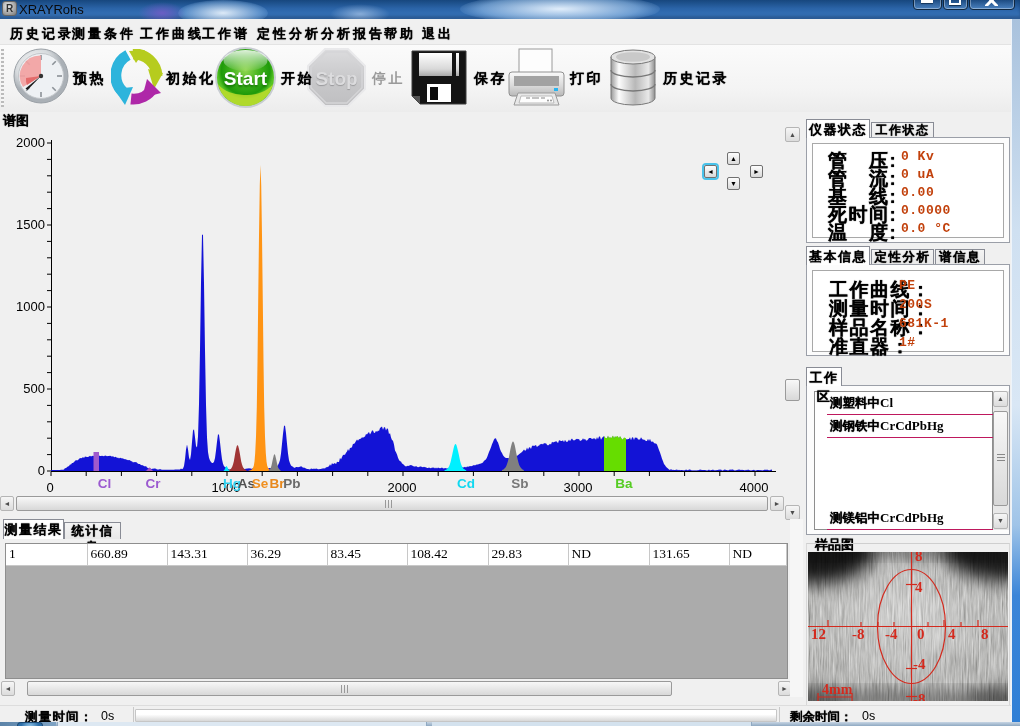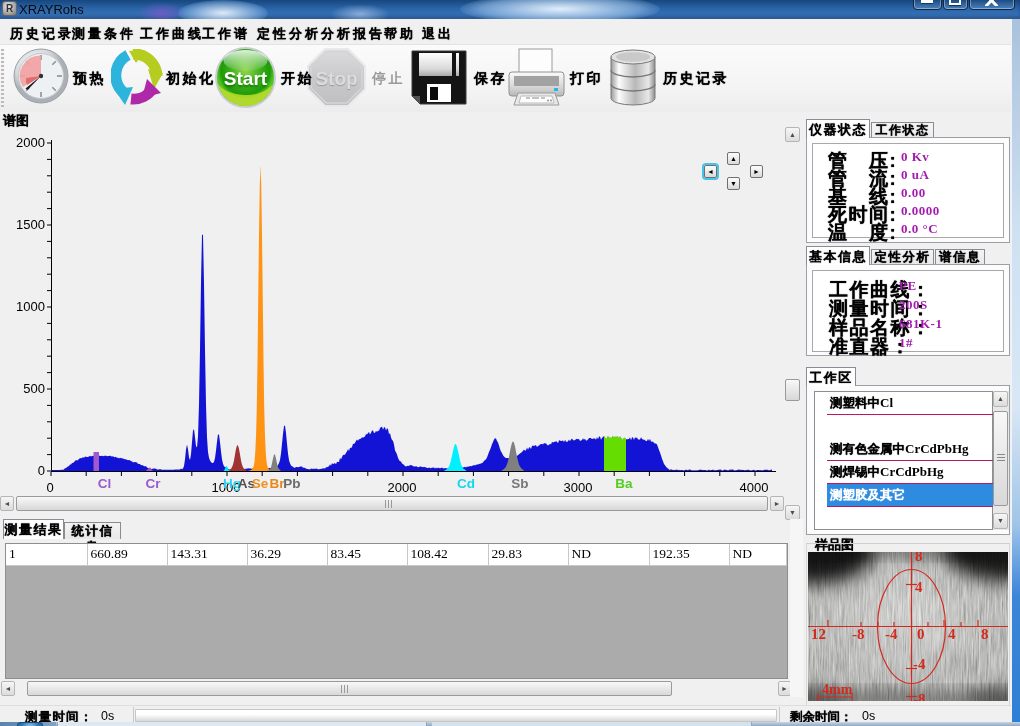--- a/index.html
+++ b/index.html
@@ -33,21 +33,21 @@
 .tab.unsel{background:linear-gradient(#f4f4f4,#e8e8e8);border-bottom:none}
 
 #grid{left:5px;top:543px;width:783px;height:136px;background:#ababab;border:1px solid #8e8e8e}
 #grid table{border-collapse:collapse;width:100%;font-size:13px;table-layout:fixed}
 #grid th{font-family:"Liberation Serif",serif;font-weight:normal;font-size:13px;white-space:nowrap;text-align:left;padding-left:7px;border-right:1px solid #d4d4d4;border-bottom:1px solid #9c9c9c;height:18px;background:linear-gradient(#fefefe,#f2f2f2);padding:0}
 #grid td{font-family:"Liberation Serif",serif;font-size:13.5px;background:#fff;border-right:1px solid #c8c8c8;border-bottom:1px solid #c8c8c8;height:21px;padding:0 0 0 3px}
 
 .gbox{position:absolute;background:#fcfcfc;border:1px solid #9b9fa8}
 .inbox{position:absolute;background:#fff;border:1px solid #a8a8a8}
 .fl{position:absolute;font-size:19px;color:#000;letter-spacing:1.5px}
-.fv{position:absolute;font-family:Liberation Serif, serif;font-size:13px;color:#a21caf;font-weight:700;letter-spacing:.5px}
+.fv{position:absolute;font-family:Liberation Mono, monospace;font-size:13px;color:#c2410c;font-weight:700;letter-spacing:.5px}
 #wklist{left:814px;top:391px;width:179px;height:139px;background:#fff;border:1px solid #8e8e8e}
 .wkitem{position:absolute;left:12px;width:177px;height:23px;border-bottom:1px solid #be185d;font-size:12.5px;line-height:22px;padding-left:3px;white-space:nowrap;overflow:hidden}
 .wkitem .lat{font-family:"Liberation Serif",serif;font-size:13px;font-weight:700}
 
 #status{left:0;top:705px;width:1012px;height:17px;background:#f0f0f0;border-top:1px solid #ddd}
 #taskbar{left:0;top:722px;width:1020px;height:4px;background:linear-gradient(#c7d5e4,#8fa9c2)}
 #rborder{left:1011px;top:19px;width:9px;height:703px;border-left:1.5px solid #eef4fa;background:linear-gradient(#a9c2dd,#cfe0f1 30%,#d9e7f5 55%,#9fc4e8 72%,#3b85d8 82%,#2f7fd6)}
 </style></head>
 <body>
 <div class="abs" id="title">
@@ -324,21 +324,21 @@
    <tbody>
    <tr>
           <td>1</td>
           <td>660.89</td>
           <td>143.31</td>
           <td>36.29</td>
           <td>83.45</td>
           <td>108.42</td>
           <td>29.83</td>
           <td>ND</td>
-          <td>192.35</td>
+          <td>131.65</td>
           <td>ND</td>
         </tr>
   </tbody>
     </table>
 </div>
 
 <div class="abs sb" style="left:0px;top:680px;width:790px;height:17px">
   <div class="sbtn" style="left:1px;top:1px;width:14px;height:15px;font-size:7px;line-height:13px">◄</div>
   <div class="sthumb" style="left:27px;top:1px;width:645px;height:15px"></div>
   <div class="abs" style="left:341px;top:5px;width:8px;height:8px;background:repeating-linear-gradient(90deg,#999 0 1px,transparent 1px 3px)"></div>
@@ -368,27 +368,26 @@
 <div class="inbox" style="left:812px;top:270px;width:192px;height:82px"></div>
 <div class="fl c" style="left:829px;top:277px">工作曲线：</div>
 <div class="fv" style="left:899px;top:278px">PE</div>
 <div class="fl c" style="left:829px;top:296px">测量时间：</div>
 <div class="fv" style="left:899px;top:297px">200S</div>
 <div class="fl c" style="left:829px;top:315px">样品名称：</div>
 <div class="fv" style="left:899px;top:316px">681K-1</div>
 <div class="fl c" style="left:829px;top:334px">准直器：</div>
 <div class="fv" style="left:899px;top:335px">1#</div>
 
-<div class="tab c" style="left:806px;top:367px;width:50px;height:19px;line-height:19px;z-index:3">工作区</div>
+<div class="tab c" style="left:806px;top:367px;width:36px;height:19px;line-height:19px;z-index:3">工作区</div>
 <div class="gbox" style="left:806px;top:385px;width:204px;height:150px"></div>
 <div class="abs" id="wklist">
   <div class="wkitem" style="top:0px"><span class="c">测塑料中</span><span class="lat">Cl</span></div>
-  <div class="wkitem" style="top:46px"><span class="c">测有色金属中</span><span class="lat">CrCdPbHg</span></div>
-  <div class="wkitem" style="top:69px"><span class="c">测焊锡中</span><span class="lat">CrCdPbHg</span></div>
-  <div class="wkitem" style="top:92px;background:#2f8be0;color:#fff"><span class="c">测塑胶及其它</span></div>
+  <div class="wkitem" style="top:23px"><span class="c">测钢铁中</span><span class="lat">CrCdPbHg</span></div>
+  <div class="wkitem" style="top:115px"><span class="c">测镁铝中</span><span class="lat">CrCdPbHg</span></div>
 </div>
 <div class="abs sb" style="left:993px;top:391px;width:16px;height:139px;background:#e8e8e8">
   <div class="sbtn" style="left:0px;top:0px;width:15px;height:16px;font-size:7px;line-height:14px">▲</div>
   <div class="sthumb" style="left:0px;top:20px;width:15px;height:95px"></div>
   <div class="abs" style="left:4px;top:63px;width:8px;height:8px;background:repeating-linear-gradient(#888 0 1px,transparent 1px 3px)"></div>
   <div class="sbtn" style="left:0px;top:122px;width:15px;height:16px;font-size:7px;line-height:14px">▼</div>
 </div>
 
 <span class="abs c" style="left:815px;top:536px;font-size:13px">样品图</span>
 <div class="abs" style="left:806px;top:543px;width:204px;height:165px;border:1px solid #d8d8d8;border-top-color:#cfcfcf"></div>

